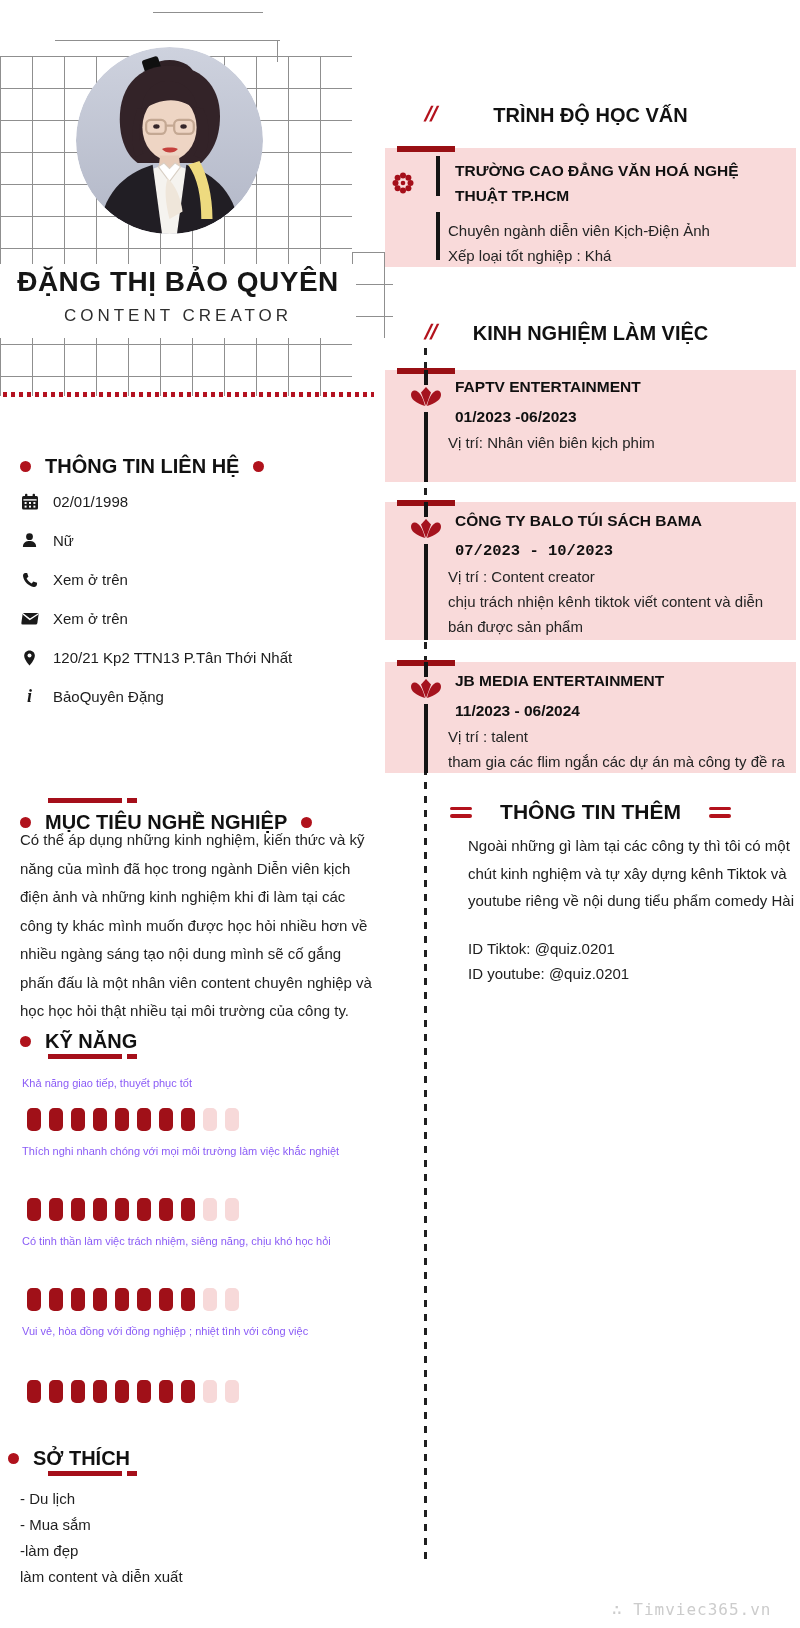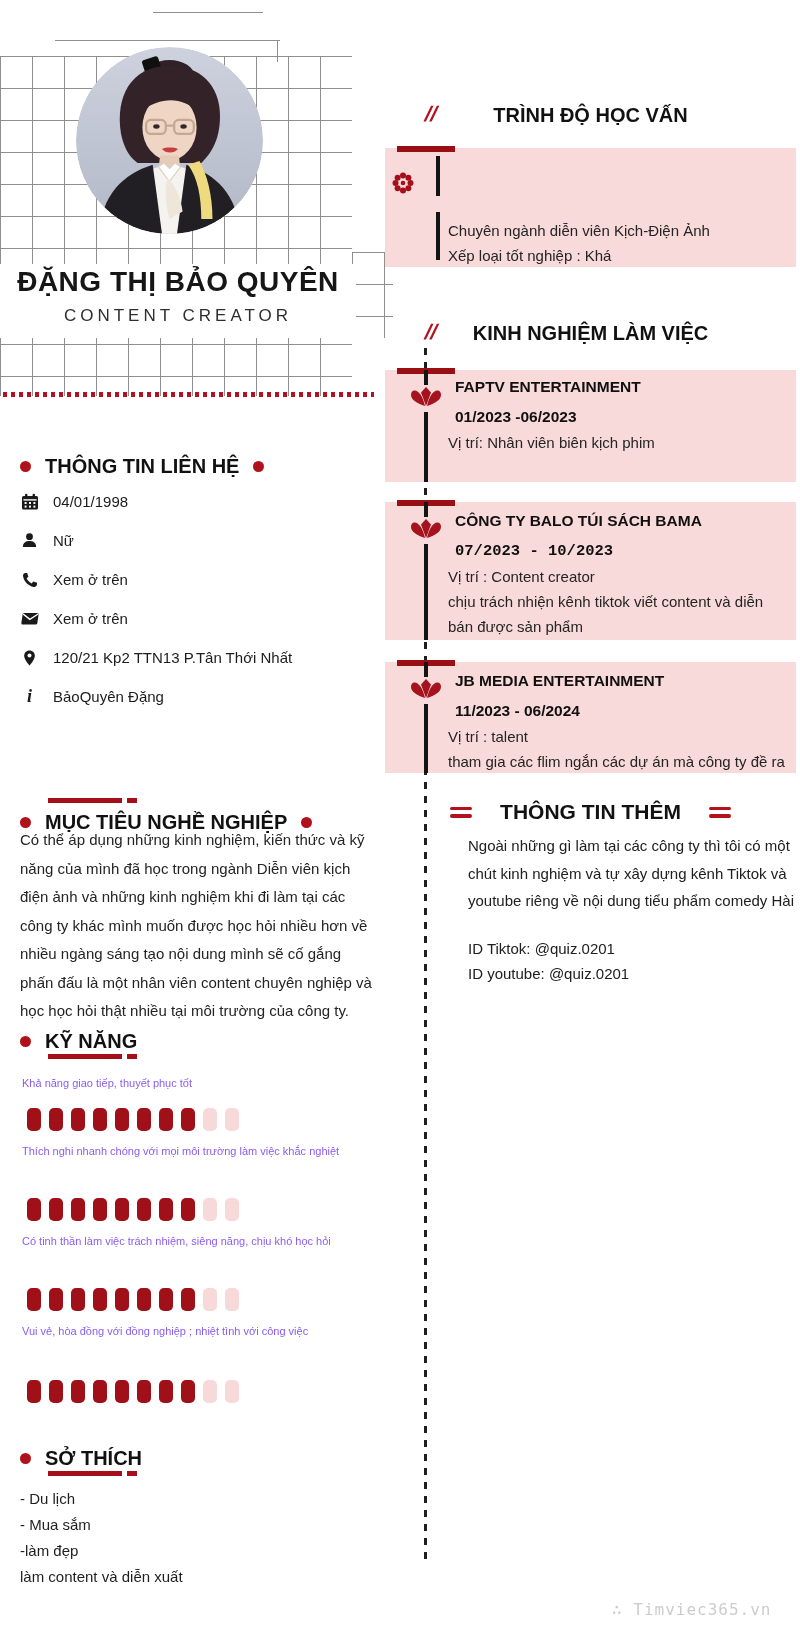--- a/index.html
+++ b/index.html
@@ -132,21 +132,21 @@
           <g fill="#fff">
             <rect x="3.6" y="9" width="2" height="2"></rect>
             <rect x="8" y="9" width="2" height="2"></rect>
             <rect x="12.4" y="9" width="2" height="2"></rect>
             <rect x="3.6" y="12.6" width="2" height="2"></rect>
             <rect x="8" y="12.6" width="2" height="2"></rect>
             <rect x="12.4" y="12.6" width="2" height="2"></rect>
           </g>
         </svg>
     </span>
-    <span>04/01/1998</span>
+    <span>02/01/1998</span>
   </div>
 
   <div class="citem" style="top:531px;">
     <span class="cicon">
       <svg width="17" height="17" viewBox="0 0 18 18">
           <circle cx="9" cy="5" r="3.6" fill="#1a1a1a"></circle>
           <path d="M2 16 C2 10.8 5.8 9.6 9 9.6 C12.2 9.6 16 10.8 16 16 Z" fill="#1a1a1a"></path>
         </svg>
     </span>
     <span>Nữ</span>
@@ -255,21 +255,21 @@
       <span class="blk on"></span>
       <span class="blk on"></span>
       <span class="blk on"></span>
       <span class="blk on"></span>
       <span class="blk on"></span>
       <span class="blk on"></span>
       <span class="blk off"></span>
       <span class="blk off"></span>
     </div>
 
-  <div class="lhead" style="left:20px;top:1447px;">
+  <div class="lhead" style="left:8px;top:1447px;">
     <span class="hdot"></span>
     <span class="t">SỞ THÍCH</span>
   </div>
   <div class="uline" style="left:48px;top:1471px;">
     <span class="u-long"></span>
       <span class="u-short"></span>
   </div>
   <div class="hitem" style="top:1490px;">- Du lịch</div>
   <div class="hitem" style="top:1516px;">- Mua sắm</div>
   <div class="hitem" style="top:1542px;">-làm đẹp</div>
@@ -294,20 +294,21 @@
           <circle cx="18.4" cy="7.8" r="3"></circle>
           <circle cx="20.5" cy="13" r="3"></circle>
         <circle cx="18.4" cy="18.2" r="3"></circle>
           <circle cx="13" cy="20.5" r="3"></circle>
           <circle cx="7.6" cy="18.2" r="3"></circle>
         <circle cx="5.5" cy="13" r="3"></circle>
           <circle cx="7.6" cy="7.8" r="3"></circle>
           <circle cx="13" cy="13" r="2.3"></circle>
       </svg>
     </span>
+    <div class="company" style="top:10px;line-height:25px;">TRƯỜNG CAO ĐẲNG VĂN HOÁ NGHỆ THUẬT TP.HCM</div>
     <div class="cbody" style="top:70px;">
       <div>Chuyên ngành diễn viên Kịch-Điện Ảnh</div>
       <div>Xếp loại tốt nghiệp : Khá</div>
     </div>
   </div>
 
   <div class="rhead" style="top:322px;">
     <span class="slashes">//</span>
     <span class="t">KINH NGHIỆM LÀM VIỆC</span>
   </div>

